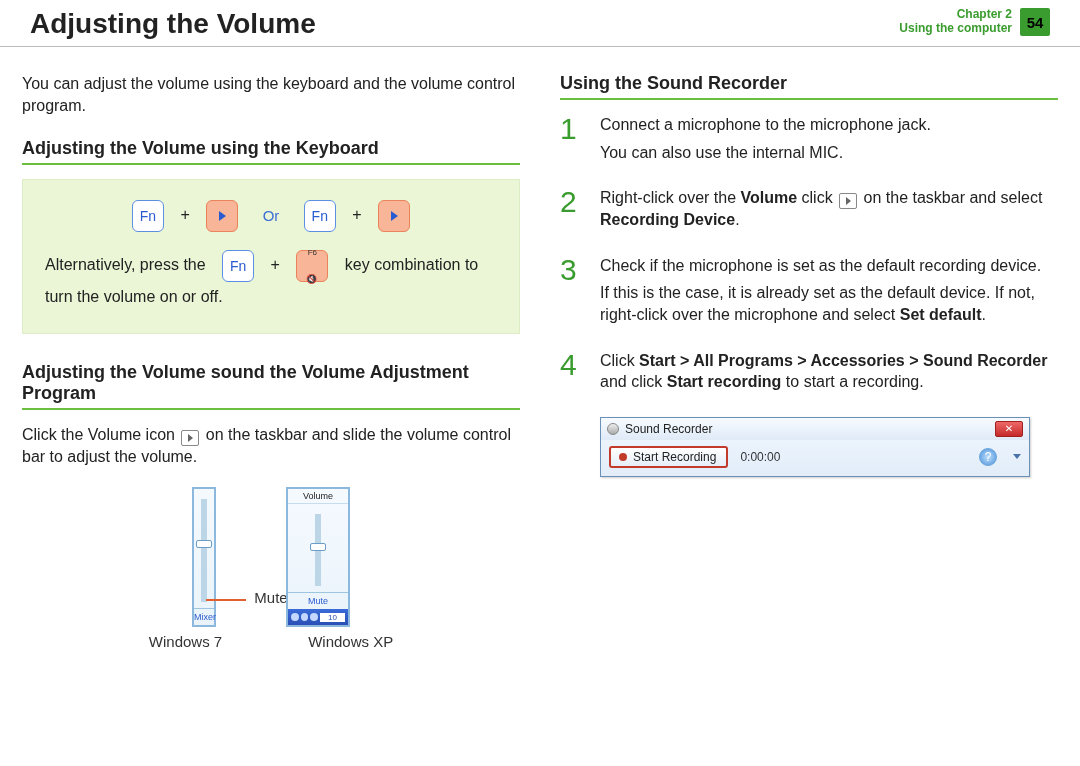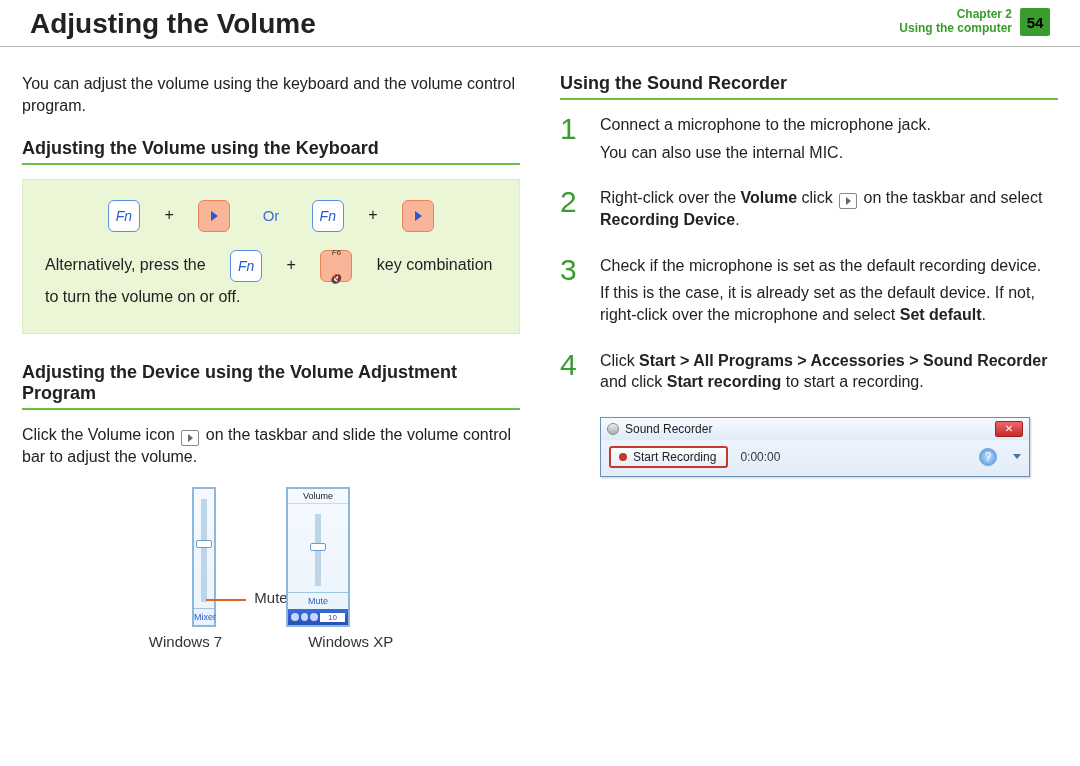--- a/index.html
+++ b/index.html
@@ -77,24 +77,23 @@
     justify-content: center;
     min-width: 32px;
     height: 32px;
     padding: 0 6px;
     border: 1.5px solid #5d8fe0;
     background: #fff;
     border-radius: 6px;
     color: #2a5bd0;
     font-size: 14px;
     font-weight: 500;
-    margin: 0 20px;
+    margin: 0 12px;
     vertical-align: middle;
     position: relative;
-    font-style: italic;
   }
   .kb-or { color: #3f70d6; margin: 0 8px; font-size: 15px; vertical-align: middle; }
   .kb.orange {
     background: #f9b597;
     border-color: #e8835a;
   }
   .kb.orange.speaker::before {
     content: "";
     display: inline-block;
     width: 0; height: 0;
@@ -282,21 +281,21 @@
         <span class="kb">Fn</span>
         <span>+</span>
         <span class="kb orange f6">
             <span class="sup">F6</span>
             <span>🔇</span>
           </span>
         <span> key combination to turn the volume on or off.</span>
       </div>
     </div>
 
-    <h2 class="rule-green">Adjusting the Device using the Volume Adjustment Program</h2>
+    <h2 class="rule-green">Adjusting the Volume sound the Volume Adjustment Program</h2>
     <p class="body-p">
       <span>Click the Volume icon </span>
       <span class="vol-icon"></span>
       <span> on the taskbar and slide the volume control bar to adjust the volume.</span>
     </p>
 
     <div class="fig">
       <div>
         <div class="slider">
           <div class="track">

